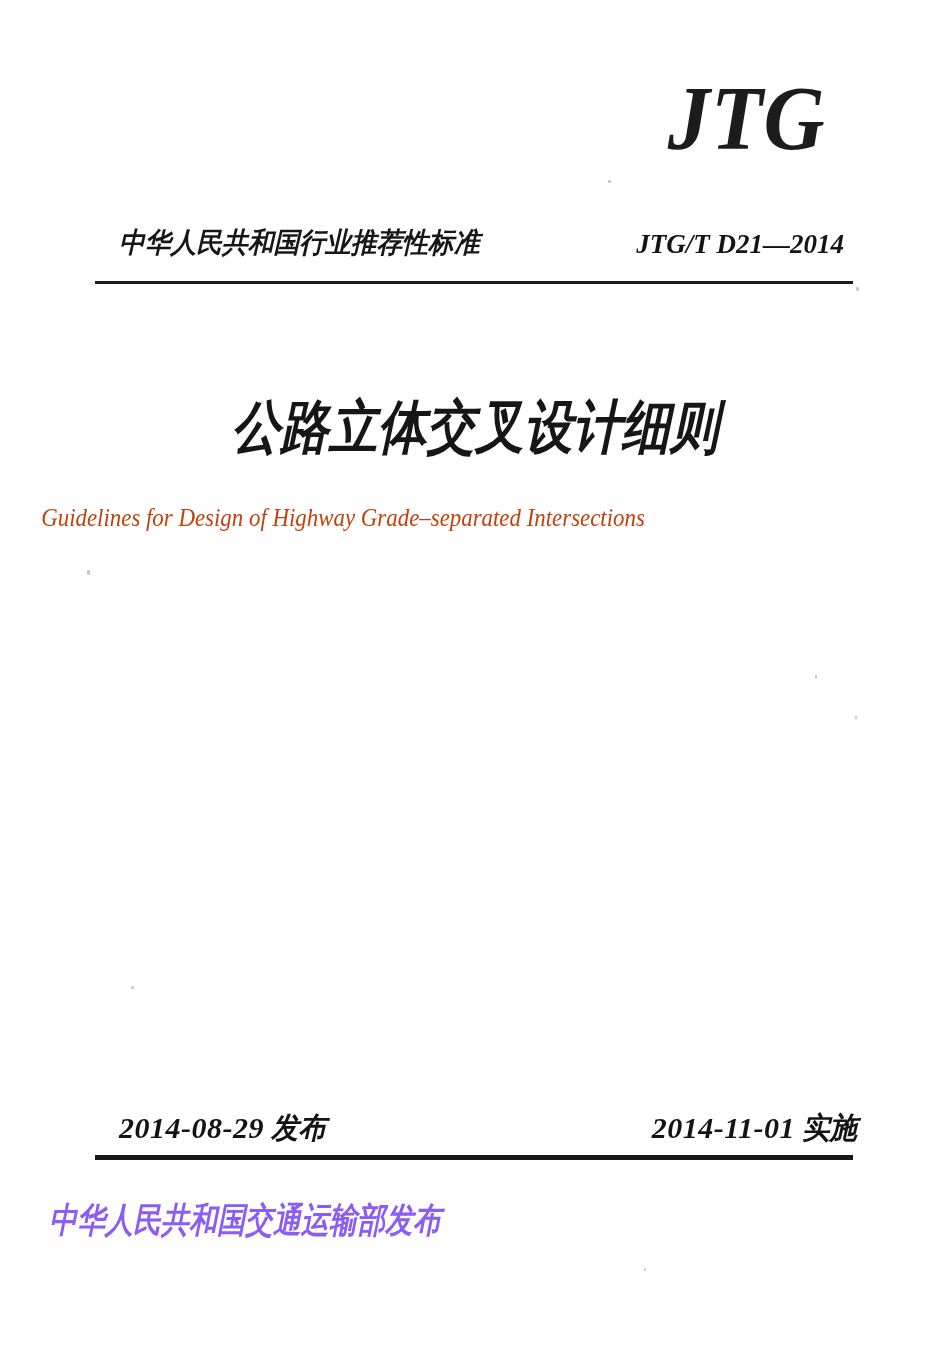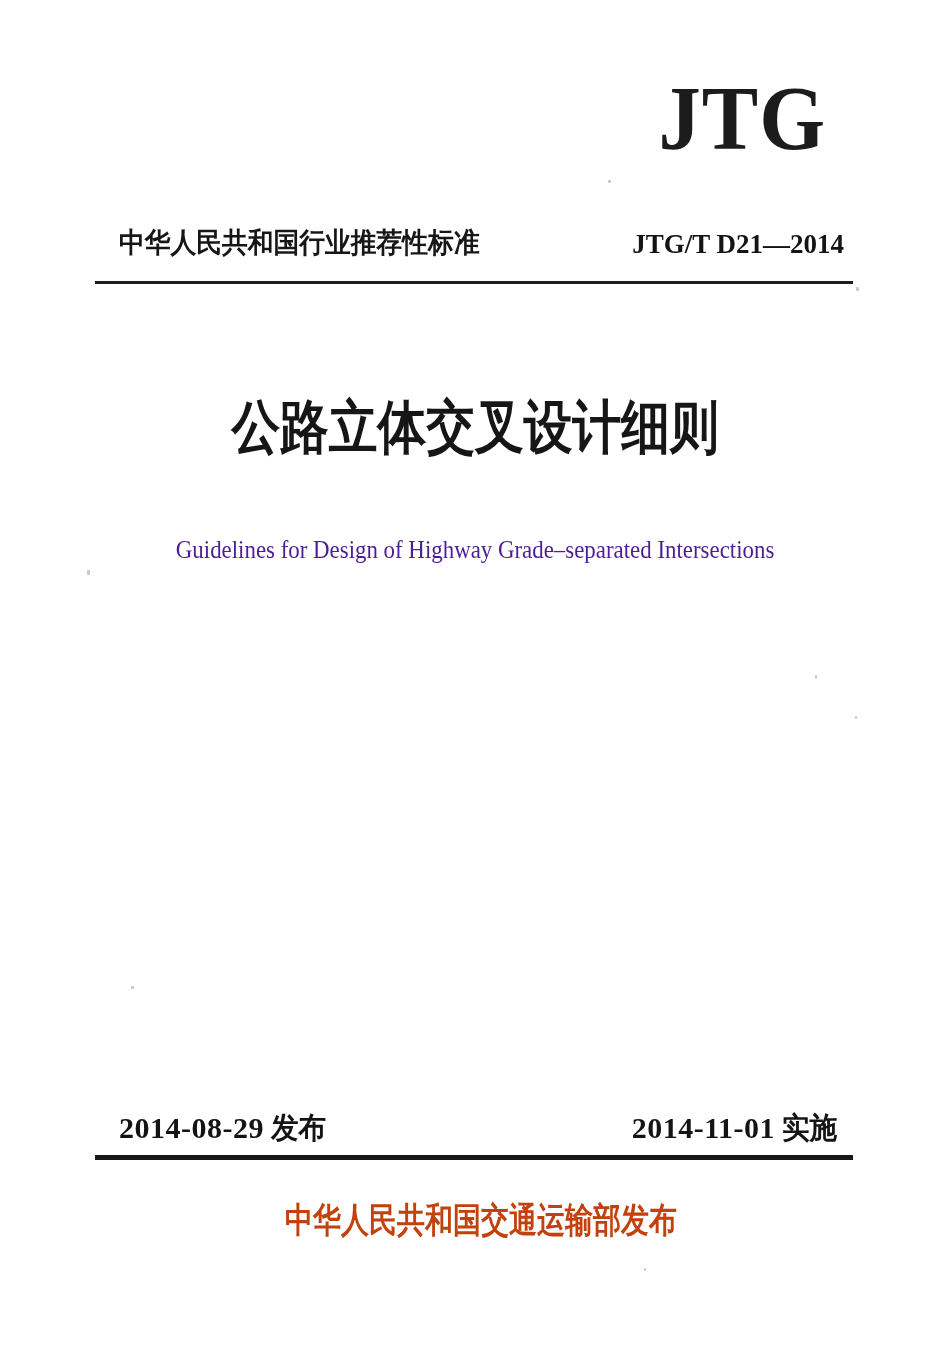--- a/index.html
+++ b/index.html
@@ -3,20 +3,21 @@
 <meta charset="utf-8">
 <style>
   html, body { margin: 0; padding: 0; background: #ffffff; }
   .page {
     position: relative;
     width: 950px;
     height: 1273px;
     background: #ffffff;
     overflow: hidden;
     color: #1a1a1a;
+    font-style: italic;
   }
   .serif { font-family: "Liberation Serif", "DejaVu Serif", serif; }
 
   .logo {
     position: absolute;
     top: 72px;
     right: 124px;
     font-family: "Liberation Serif", "DejaVu Serif", serif;
     font-weight: 700;
     font-size: 92px;
@@ -79,71 +80,68 @@
     display: inline-block;
     transform: scaleX(0.84);
     transform-origin: center;
     letter-spacing: 0px;
   }
 
   .title-en {
     position: absolute;
     left: 0; right: 0;
     top: 502px;
-    text-align: center;
+    text-align: left;
     font-family: "Liberation Serif", "DejaVu Serif", serif;
     font-weight: 400;
     font-size: 26px;
     line-height: 1.2;
-    color: #4c1d95;
-    white-space: nowrap;
-    margin-top: 32px;
+    color: #c2410c;
+    white-space: nowrap;
   }
   .title-en .squeeze {
     display: inline-block;
     transform: scaleX(0.88);
     transform-origin: center;
   }
 
   .date-line {
     position: absolute;
     top: 1110px;
     font-size: 30px;
     line-height: 1.2;
     font-weight: 700;
     color: #141414;
     white-space: nowrap;
   }
   .date-line.left  { left: 119px; }
-  .date-line.right { right: 108px; }
+  .date-line.right { right: 88px; }
   .date-num {
     font-family: "Liberation Serif", "DejaVu Serif", serif;
     letter-spacing: 0.5px;
     margin-top: 39px;
   }
   .date-label {
     font-family: "Liberation Sans", "DejaVu Sans", sans-serif;
     margin-left: 7px;
     display: inline-block;
     transform: scaleX(0.92);
     transform-origin: left center;
   }
 
   .publisher {
     position: absolute;
     left: 0; right: 0;
     top: 1199px;
-    text-align: center;
     font-family: "Liberation Sans", "DejaVu Sans", sans-serif;
     font-weight: 700;
     font-size: 35px;
     line-height: 1.2;
-    color: #c2410c;
-    white-space: nowrap;
-    padding-left: 12px;
+    color: #8b5cf6;
+    white-space: nowrap;
   }
   .publisher .squeeze {
     display: inline-block;
     transform: scaleX(0.8);
     transform-origin: center;
   }
 
   
   .speck {
     position: absolute;

